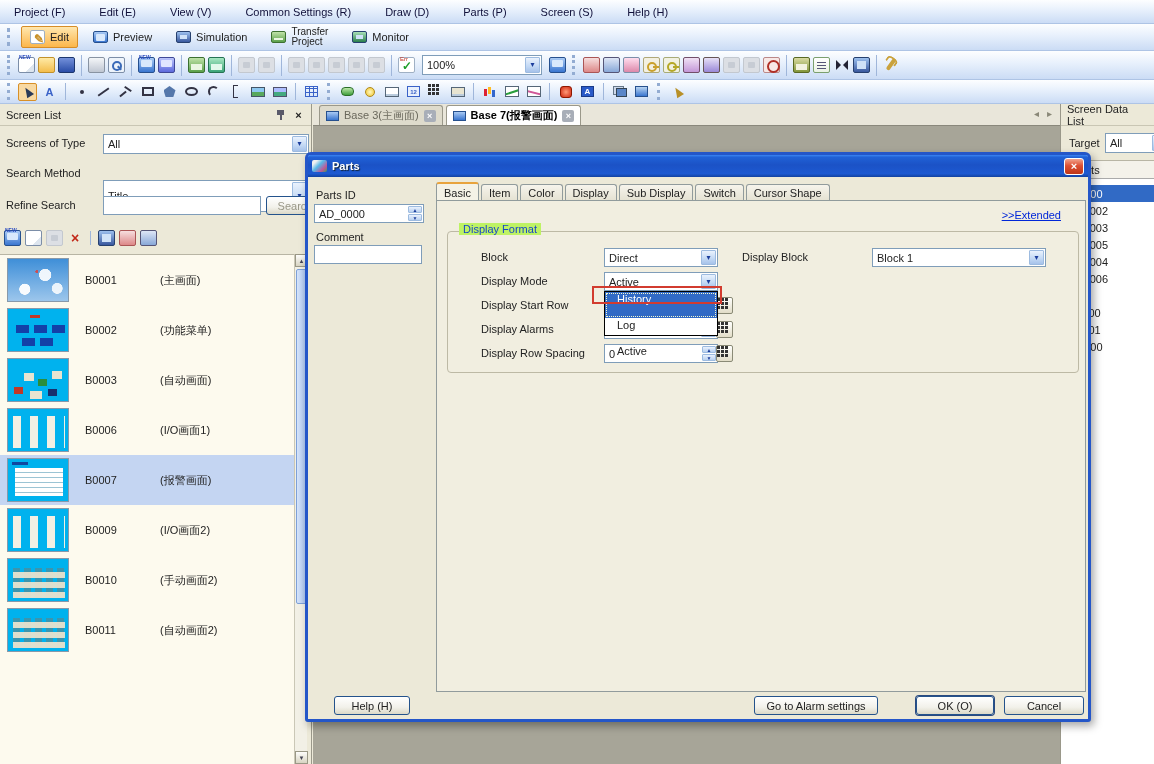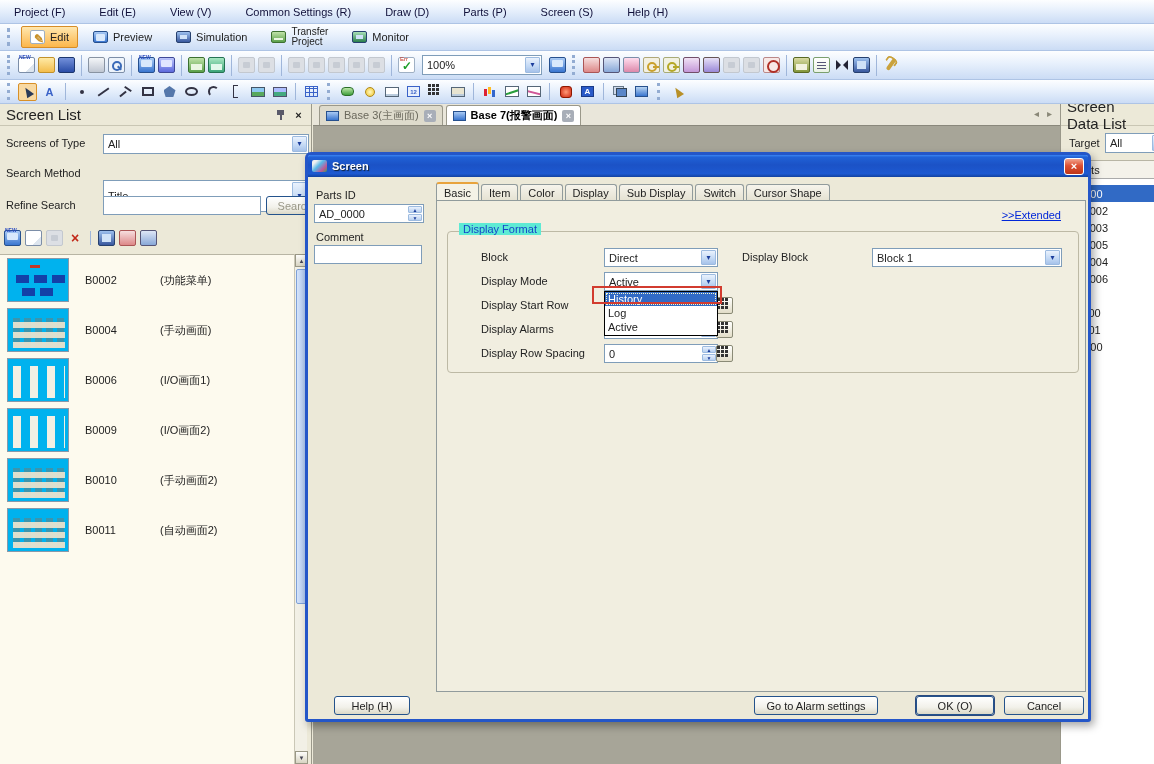--- a/index.html
+++ b/index.html
@@ -99,21 +99,21 @@
 .t-alarm{width:12px;height:12px;border-radius:3px;background:radial-gradient(#ff9a78,#d02810);border:1px solid #8e1800}
 .t-tdisp{width:13px;height:11px;background:#2a5ac8;border:1px solid #1a3a88;color:#fff;font-size:8px;display:flex;align-items:center;justify-content:center}
 .t-win{width:14px;height:11px;position:relative}
 .t-win::before{content:"";position:absolute;left:0;top:0;width:9px;height:7px;background:#cdd8ea;border:1px solid #678}
 .t-win::after{content:"";position:absolute;right:0;bottom:0;width:9px;height:7px;background:#5a86c8;border:1px solid #345}
 .t-pic{width:13px;height:11px;background:linear-gradient(#b8d4f2,#3a76d0);border:1px solid #26508e}
 
 
 #leftpanel{position:absolute;left:0;top:104px;width:312px;height:660px;background:#ece9d8;border-right:1px solid #9a988a}
 .paneltitle{height:22px;display:flex;align-items:center;padding:0 6px;border-bottom:1px solid #c9c6b4;background:#ece9d8}
-.paneltitle .pt{flex:1;font-size:15px}
+.paneltitle .pt{flex:1;font-size:11px}
 .pin{position:relative;width:11px;height:12px;margin-right:6px}
 .pin::before{content:"";position:absolute;left:2px;top:1px;width:7px;height:5px;background:#5a5a6a}
 .pin::after{content:"";position:absolute;left:5px;top:6px;width:2px;height:5px;background:#5a5a6a}
 .xsm{width:13px;height:13px;display:flex;align-items:center;justify-content:center;font-weight:bold;font-size:11px;color:#222}
 .frow{position:absolute;left:0;width:312px;height:20px}
 .frow .flab{position:absolute;left:6px;top:3px}
 #lp-toolbar{position:absolute;left:4px;top:122px;height:24px;display:flex;align-items:center;gap:4px}
 #lp-list{position:absolute;left:0;top:150px;width:294px;height:510px;background:#fdfaee;border-top:1px solid #b8b5a4;overflow:hidden}
 .srow{height:50px;display:flex;align-items:center;position:relative}
 .srow.selected{background:#c4d5f2}
@@ -181,25 +181,25 @@
  background:linear-gradient(#f2a48e,#dd5033 45%,#bd3518);color:#fff;font-weight:bold;font-size:11px;line-height:15px;text-align:center}
 #dlg-body{position:relative;width:780px;height:542px}
 .dlab{position:absolute;white-space:nowrap}
 #tabs7{position:absolute;left:128px;top:5px;height:19px;display:flex;align-items:flex-end;gap:2px}
 .dtab{height:17px;padding:0 7px;border:1px solid #919b9c;border-bottom:none;border-radius:3px 3px 0 0;
  background:linear-gradient(#f6f4ec,#e4e1d1);display:flex;align-items:center}
 .dtab.active{height:19px;background:#f4f2e6;border-top:2px solid #e8a33c;font-weight:normal}
 #tabpage{position:absolute;left:128px;top:23px;width:650px;height:492px;background:#f1eee0;border:1px solid #919b9c}
 #extlink{position:absolute;right:24px;top:8px;color:#0026d8;text-decoration:underline}
 #groupbox{position:absolute;left:10px;top:30px;width:632px;height:142px;border:1px solid #bdb9a5;border-radius:4px}
-#grouplab{position:absolute;left:22px;top:22px;background:#5eead4;padding:0 4px;color:#1746c8}
+#grouplab{position:absolute;left:22px;top:22px;background:#bef264;padding:0 4px;color:#1746c8}
 .frmlab{position:absolute;left:44px;white-space:nowrap}
 .fcombo{position:absolute;left:167px;width:114px;height:19px}
 #ddlist{position:absolute;left:167px;top:90px;width:114px;height:45px;background:#fff;border:1px solid #000;z-index:5}
-.ddit{height:14px;line-height:14px;padding-left:3px}
+.ddit{height:26px;line-height:14px;padding-left:12px}
 .ddit.sel{background:#316ac5;color:#fff;outline:1px dotted #f8f8c8;outline-offset:-2px}
 #redrect{position:absolute;left:155px;top:85px;width:130px;height:18px;border:2px solid #d23b2f;z-index:6;pointer-events:none}
 .kbtn{position:absolute;left:279px;width:17px;height:17px;background:linear-gradient(#fffffd,#e2ddc8);border:1px solid #8a8a76;border-radius:2px}
 .xpbtn{position:absolute;height:19px;background:linear-gradient(180deg,#fff,#f2f1ea 60%,#dcd9c8);border:1px solid #24538c;border-radius:3px;
  display:flex;align-items:center;justify-content:center;font-size:11px}
 .xpbtn.default{box-shadow:0 0 0 1px #2a4a80}
 input.xpin{border:1px solid #7f9db9;height:19px;font-family:"Liberation Sans",sans-serif;font-size:11px;padding:0 3px;background:#fff;width:100%}
 .disabled-btn{color:#9a9888}
 </style>
 </head>
@@ -441,33 +441,43 @@
       <span class="ic ic-dis"></span>
       <span style="color:#c22818;font-weight:bold;font-size:14px;width:16px;text-align:center">×</span>
       <span class="vsep" style="height:14px"></span>
       <span class="ic ic-movie"></span>
       <span class="ic ic-abc"></span>
       <span class="ic ic-abc2"></span>
     </div>
 
     <div id="lp-list">
       <div class="srow">
+        <span class="th th-sky"></span>
+        <span class="sid">B0001</span>
+        <span class="stitle">(主画面)</span>
+      </div>
+      <div class="srow">
         <span class="th th-cyan th-menu"></span>
         <span class="sid">B0002</span>
         <span class="stitle">(功能菜单)</span>
       </div>
       <div class="srow">
-        <span class="th th-cyan th-manual"></span>
-        <span class="sid">B0004</span>
-        <span class="stitle">(手动画面)</span>
+        <span class="th th-cyan th-auto"></span>
+        <span class="sid">B0003</span>
+        <span class="stitle">(自动画面)</span>
       </div>
       <div class="srow">
         <span class="th th-cyan th-io"></span>
         <span class="sid">B0006</span>
         <span class="stitle">(I/O画面1)</span>
+      </div>
+      <div class="srow selected">
+        <span class="th th-cyan th-alarm"></span>
+        <span class="sid">B0007</span>
+        <span class="stitle">(报警画面)</span>
       </div>
       <div class="srow">
         <span class="th th-cyan th-io"></span>
         <span class="sid">B0009</span>
         <span class="stitle">(I/O画面2)</span>
       </div>
       <div class="srow">
         <span class="th th-cyan th-manual"></span>
         <span class="sid">B0010</span>
         <span class="stitle">(手动画面2)</span>
@@ -531,21 +541,21 @@
       <div class="drow">ext</div>
       <div class="drow">L_0000</div>
       <div class="drow">L_0001</div>
       <div class="drow">D_0000</div>
     </div>
   </div>
 
   <div id="dialog">
     <div id="dlg-title">
       <span class="dico"></span>
-      <span class="dtxt">Screen</span>
+      <span class="dtxt">Parts</span>
       <span id="dlg-close">×</span>
     </div>
     <div id="dlg-body">
 
       <span class="dlab" style="left:8px;top:12px">Parts ID</span>
       <div class="spinbox" style="position:absolute;left:6px;top:27px;width:110px;height:19px">
         <span>AD_0000</span>
         <span class="sp">
           <span>▲</span>
           <span>▼</span>
@@ -570,21 +580,21 @@
         <span id="grouplab">Display Format</span>
 
         <span class="frmlab" style="top:50px">Block</span>
         <div class="combo fcombo" style="top:47px">
           <span class="cval">Direct</span>
           <span class="carr">
               <span>▾</span>
             </span>
         </div>
         <span class="frmlab" style="left:305px;top:50px">Display Block</span>
-        <div class="combo" style="position:absolute;left:435px;top:47px;width:190px;height:19px">
+        <div class="combo" style="position:absolute;left:435px;top:47px;width:174px;height:19px">
           <span class="cval">Block 1</span>
           <span class="carr">
               <span>▾</span>
             </span>
         </div>
 
         <span class="frmlab" style="top:74px">Display Mode</span>
         <div class="combo fcombo" style="top:71px">
           <span class="cval">Active</span>
           <span class="carr">

